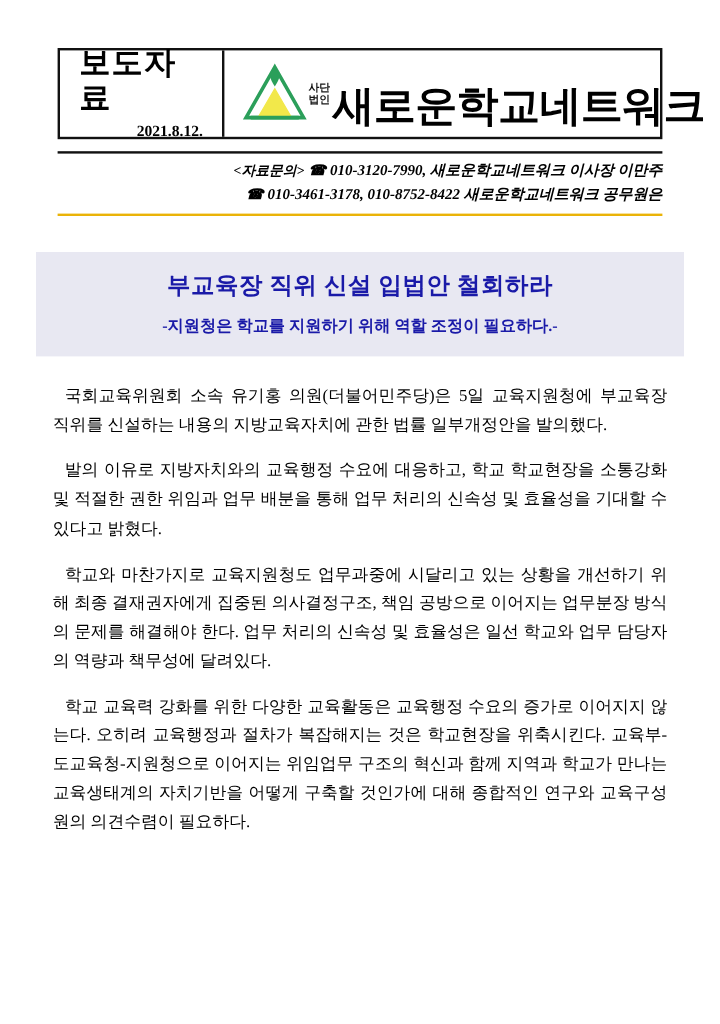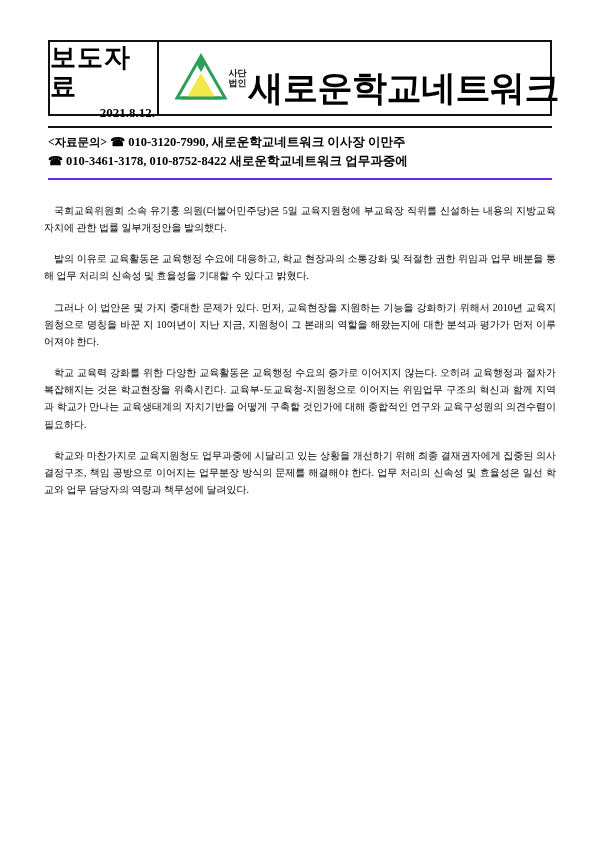--- a/index.html
+++ b/index.html
@@ -30,22 +30,22 @@
     display: flex;
     align-items: stretch;
     background: #fff;
   }
   .header-left {
     width: 137px;
     border-right: 2px solid #111;
     display: flex;
     flex-direction: column;
     align-items: center;
-    justify-content: space-between;
-    padding: 2px 0;
+    justify-content: center;
+    padding: 2px 16px;
     box-sizing: border-box;
   }
   .header-title {
     font-family: "Liberation Serif", "DejaVu Serif", serif;
     font-weight: bold;
     font-size: 26px;
     letter-spacing: 1px;
     line-height: 1.1;
   }
   .header-date {
@@ -83,26 +83,27 @@
     font-weight: bold;
     letter-spacing: -0.5px;
     white-space: nowrap;
     margin-top: 20px;
   }
 
   
   .contact {
     margin: 10px 48px 0 48px;
     border-top: 2px solid #111;
-    border-bottom: 2px solid #6d28d9;
+    border-bottom: 2px solid #eab308;
     padding: 5px 0 6px 0;
-    text-align: left;
+    text-align: right;
     font-size: 12.5px;
     font-weight: bold;
     line-height: 1.55;
+    font-style: italic;
   }
   .contact .row { white-space: nowrap; }
   .contact .label { font-size: 11.5px; }
   .tel-glyph { font-size: 12px; }
 
   
   .banner {
     margin: 30px 30px 0 30px;
     background: #e8e8f2;
     padding: 14px 10px 16px 10px;
@@ -120,21 +121,21 @@
     font-size: 13.5px;
     font-weight: bold;
   }
 
   
   .body-copy {
     margin: 22px 44px 0 44px;
   }
   .body-copy p {
     margin: 0 0 14px 0;
-    font-size: 10px;
+    font-size: 14px;
     line-height: 1.72;
     text-align: justify;
     text-indent: 10px;
     word-break: break-all;
   }
 </style>
 </head>
 <body>
 
 <div class="page">
@@ -164,26 +165,29 @@
   <div class="contact">
     <div class="row">
       <span class="label">&lt;자료문의&gt;</span>
       <span class="tel-glyph">☎</span>
       <span>010-3120-7990,</span>
       <span>새로운학교네트워크 이사장 이만주</span>
     </div>
     <div class="row">
       <span class="tel-glyph">☎</span>
       <span>010-3461-3178,  010-8752-8422</span>
-      <span>새로운학교네트워크 업무과중에</span>
+      <span>새로운학교네트워크 공무원은</span>
     </div>
   </div>
 
+  <div class="banner">
+    <div class="banner-title">부교육장 직위 신설 입법안 철회하라</div>
+    <div class="banner-sub">-지원청은 학교를 지원하기 위해 역할 조정이 필요하다.-</div>
+  </div>
 
   <div class="body-copy">
     <p>국회교육위원회 소속 유기홍 의원(더불어민주당)은 5일 교육지원청에 부교육장 직위를 신설하는 내용의 지방교육자치에 관한 법률 일부개정안을 발의했다.</p>
-    <p>발의 이유로 교육활동은 교육행정 수요에 대응하고, 학교 현장과의 소통강화 및 적절한 권한 위임과 업무 배분을 통해 업무 처리의 신속성 및 효율성을 기대할 수 있다고 밝혔다.</p>
-    <p>그러나 이 법안은 몇 가지 중대한 문제가 있다. 먼저, 교육현장을 지원하는 기능을 강화하기 위해서 2010년 교육지원청으로 명칭을 바꾼 지 10여년이 지난 지금, 지원청이 그 본래의 역할을 해왔는지에 대한 분석과 평가가 먼저 이루어져야 한다.</p>
+    <p>발의 이유로 지방자치와의 교육행정 수요에 대응하고, 학교 학교현장을 소통강화 및 적절한 권한 위임과 업무 배분을 통해 업무 처리의 신속성 및 효율성을 기대할 수 있다고 밝혔다.</p>
+    <p>학교와 마찬가지로 교육지원청도 업무과중에 시달리고 있는 상황을 개선하기 위해 최종 결재권자에게 집중된 의사결정구조, 책임 공방으로 이어지는 업무분장 방식의 문제를 해결해야 한다. 업무 처리의 신속성 및 효율성은 일선 학교와 업무 담당자의 역량과 책무성에 달려있다.</p>
     <p>학교 교육력 강화를 위한 다양한 교육활동은 교육행정 수요의 증가로 이어지지 않는다. 오히려 교육행정과 절차가 복잡해지는 것은 학교현장을 위축시킨다. 교육부-도교육청-지원청으로 이어지는 위임업무 구조의 혁신과 함께 지역과 학교가 만나는 교육생태계의 자치기반을 어떻게 구축할 것인가에 대해 종합적인 연구와 교육구성원의 의견수렴이 필요하다.</p>
-    <p>학교와 마찬가지로 교육지원청도 업무과중에 시달리고 있는 상황을 개선하기 위해 최종 결재권자에게 집중된 의사결정구조, 책임 공방으로 이어지는 업무분장 방식의 문제를 해결해야 한다. 업무 처리의 신속성 및 효율성은 일선 학교와 업무 담당자의 역량과 책무성에 달려있다.</p>
   </div>
 
 </div>
 
 </body></html>

